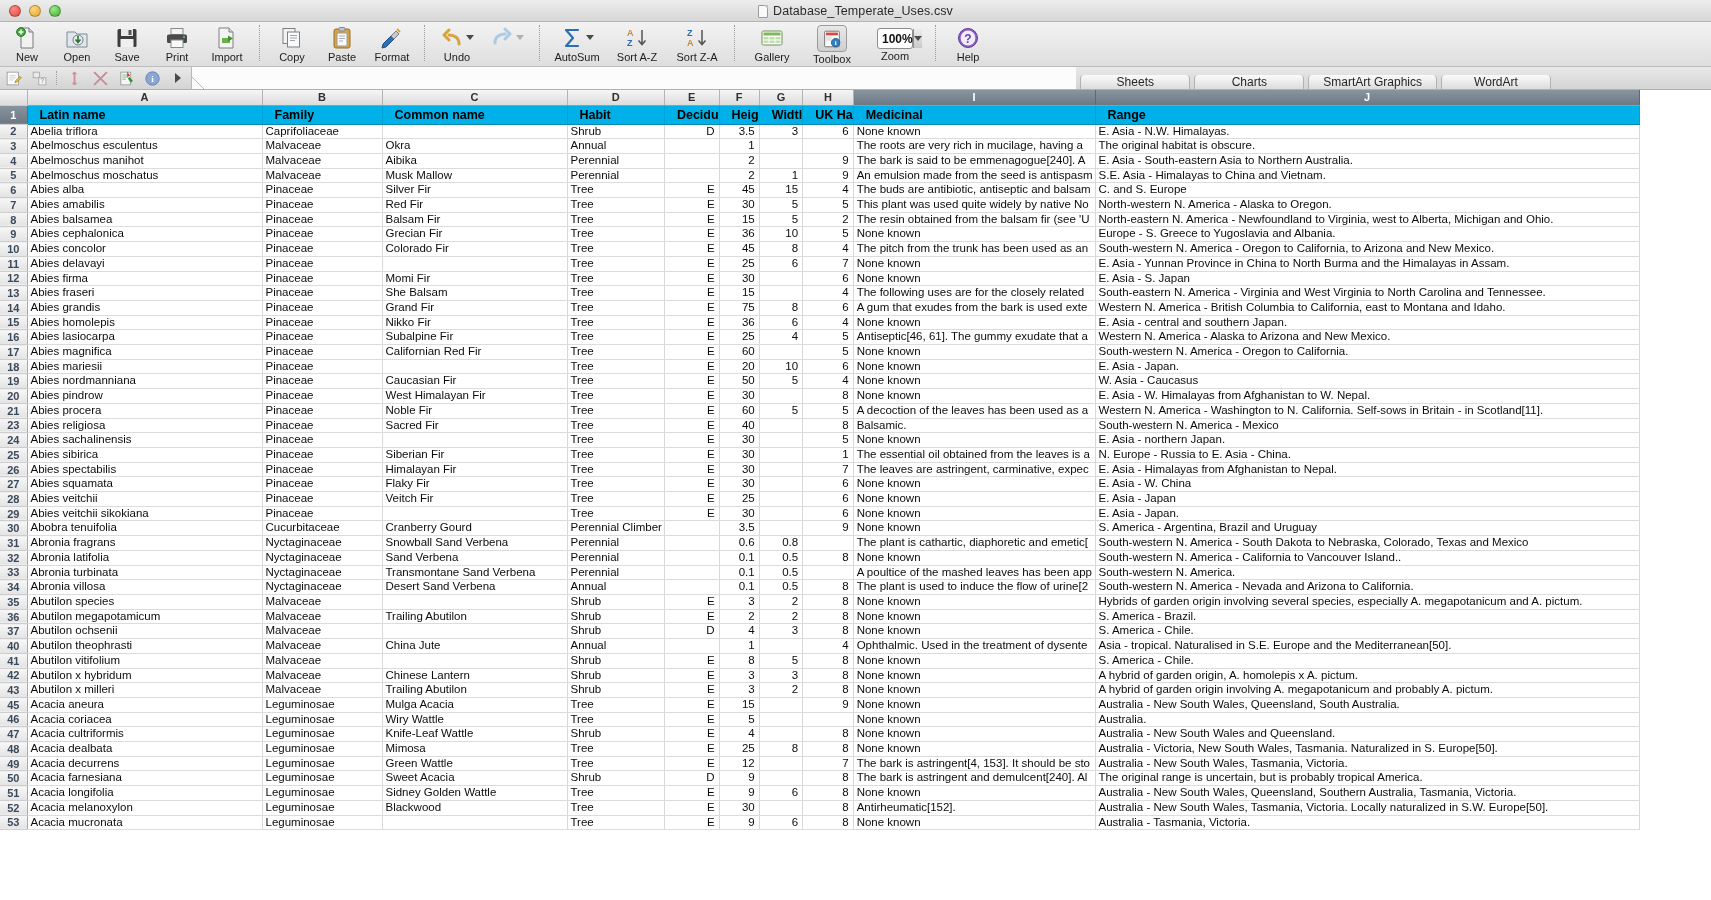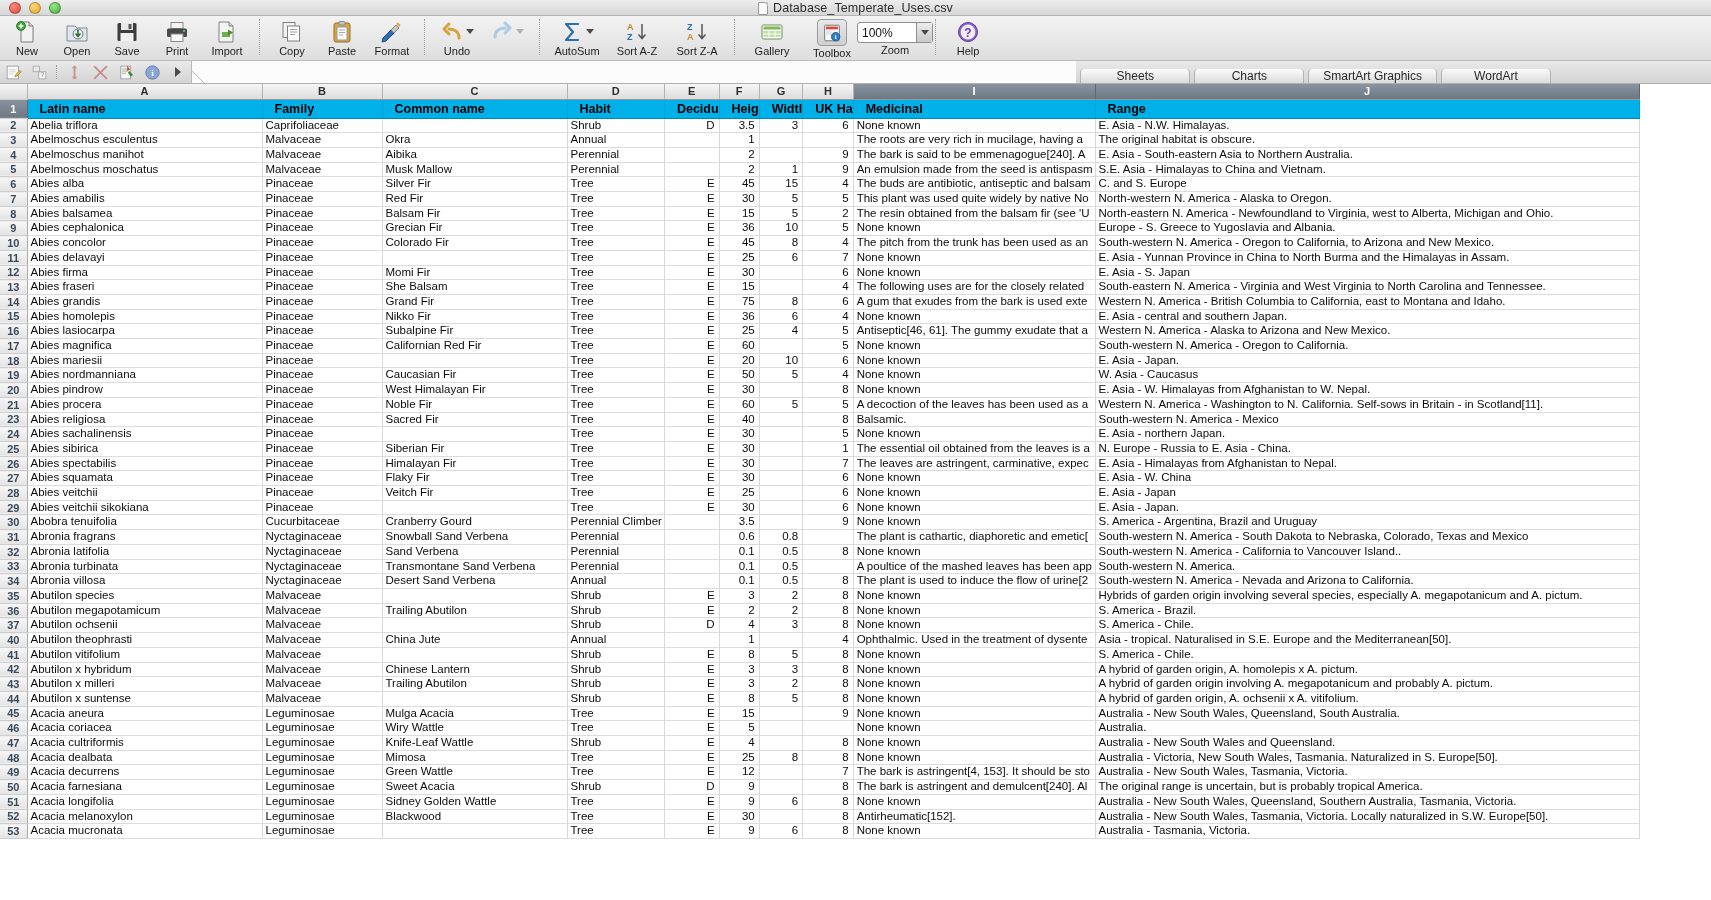--- a/index.html
+++ b/index.html
@@ -5,21 +5,21 @@
   * { box-sizing: border-box; margin: 0; padding: 0; }
   html, body {
     width: 1711px; height: 900px;
     overflow: hidden;
     font-family: "Liberation Sans", sans-serif;
     background: #ffffff;
   }
 
   
   .titlebar {
-    height: 16px;
+    height: 22px;
     background: linear-gradient(#ededed, #d7d7d7);
     border-bottom: 1px solid #b4b4b4;
     display: flex; align-items: center;
     position: relative;
   }
   .traffic { display: flex; gap: 8px; padding-left: 9px; }
   .tl { width: 12px; height: 12px; border-radius: 50%; border: 1px solid rgba(0,0,0,.25); }
   .tl-close  { background: radial-gradient(circle at 35% 30%, #ff8d83, #e0463c); }
   .tl-min    { background: radial-gradient(circle at 35% 30%, #ffd97e, #e2a32a); }
   .tl-max    { background: radial-gradient(circle at 35% 30%, #9ce88a, #3fae2f); }
@@ -63,24 +63,24 @@
   .tb-item.framed .tb-ico {
     background: linear-gradient(#e8e8e8, #cfcfcf);
     border: 1px solid #9b9b9b; border-radius: 4px;
     width: 30px; height: 27px;
   }
   .tb-with-arrow { display: flex; align-items: center; gap: 2px; }
   .dn-arrow { width: 0; height: 0; border-left: 4px solid transparent; border-right: 4px solid transparent; border-top: 5px solid #4a4a4a; }
   .dn-arrow.dim { border-top-color: #b0b0b0; }
 
   .zoom-box {
-    width: 76px; height: 21px; margin-top: 3px;
+    width: 36px; height: 21px; margin-top: 3px;
     background: #fff; border: 1px solid #8e8e8e; border-radius: 3px;
     display: flex; align-items: center; justify-content: space-between;
-    font-size: 12px; padding-left: 4px; color: #111;
+    font-size: 12px; padding-left: 4px; color: #111; font-weight: bold;
   }
   .zoom-btn {
     width: 16px; height: 19px; background: linear-gradient(#ececec, #c9c9c9);
     border-left: 1px solid #8e8e8e; display: flex; align-items: center; justify-content: center;
   }
 
   
   .ic { width: 24px; height: 24px; display: block; }
 
   
@@ -1019,33 +1019,20 @@
           <td class="cell">Trailing Abutilon</td>
           <td class="cell">Shrub</td>
           <td class="cell num">E</td>
           <td class="cell num">3</td>
           <td class="cell num">2</td>
           <td class="cell num">8</td>
           <td class="cell">None known</td>
           <td class="cell">A hybrid of garden origin involving A. megapotanicum and probably A. pictum.</td>
         </tr>
         <tr class="datarow">
-          <td class="rownum">44</td>
-          <td class="cell">Abutilon x suntense</td>
-          <td class="cell">Malvaceae</td>
-          <td class="cell"></td>
-          <td class="cell">Shrub</td>
-          <td class="cell num">E</td>
-          <td class="cell num">8</td>
-          <td class="cell num">5</td>
-          <td class="cell num">8</td>
-          <td class="cell">None known</td>
-          <td class="cell">A hybrid of garden origin, A. ochsenii x A. vitifolium.</td>
-        </tr>
-        <tr class="datarow">
           <td class="rownum">45</td>
           <td class="cell">Acacia aneura</td>
           <td class="cell">Leguminosae</td>
           <td class="cell">Mulga Acacia</td>
           <td class="cell">Tree</td>
           <td class="cell num">E</td>
           <td class="cell num">15</td>
           <td class="cell num"></td>
           <td class="cell num">9</td>
           <td class="cell">None known</td>

